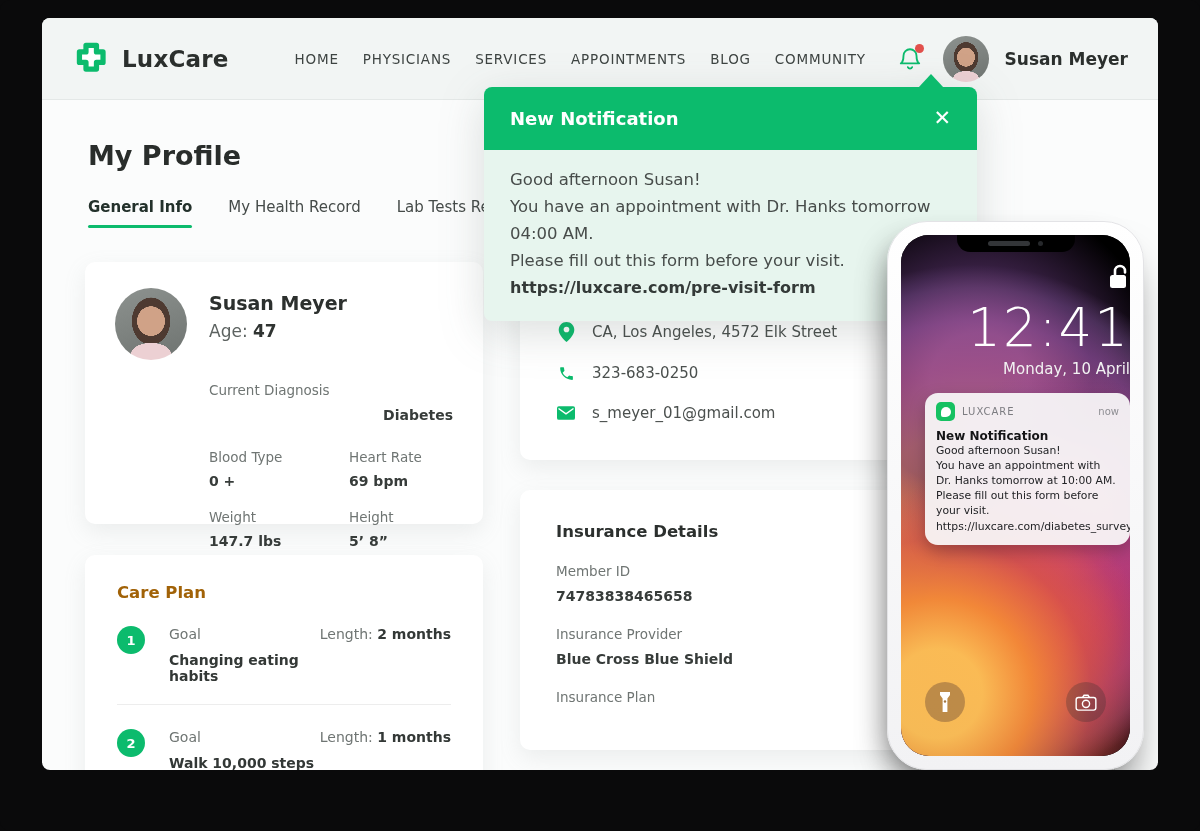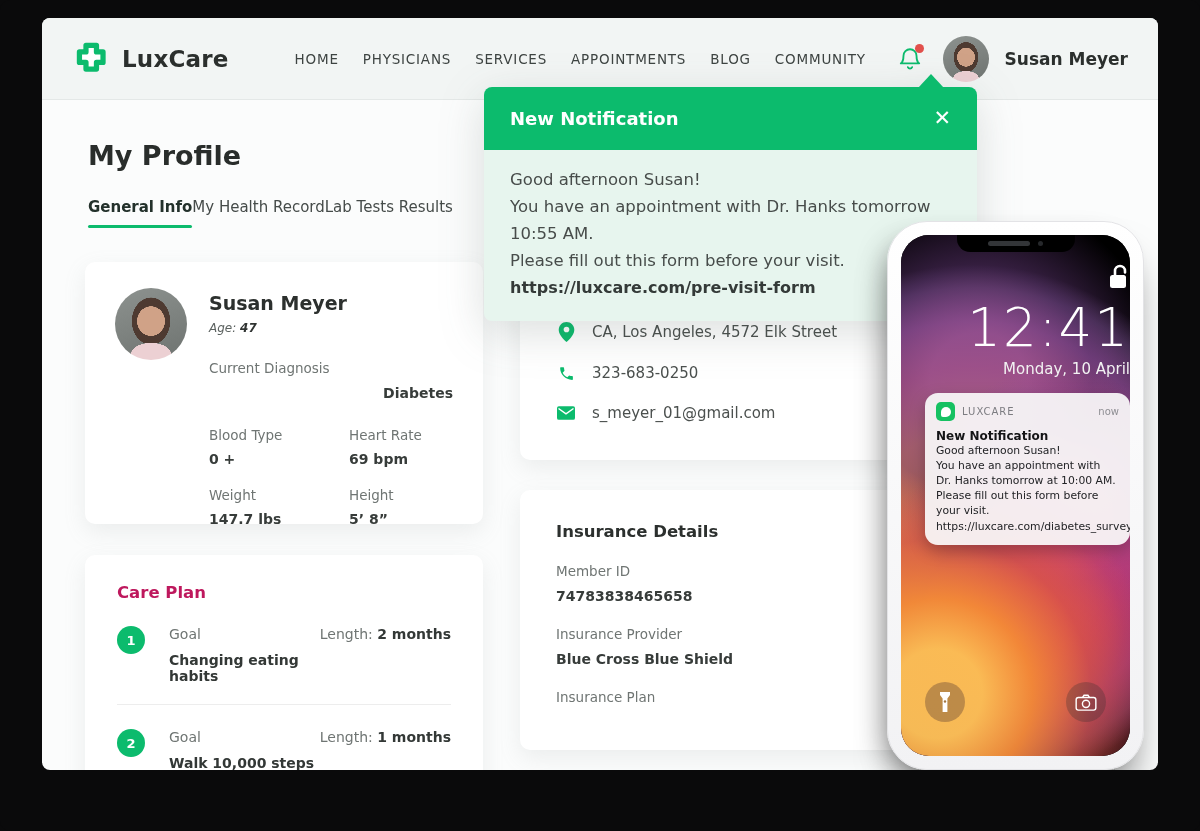--- a/index.html
+++ b/index.html
@@ -37,49 +37,49 @@
       radial-gradient(ellipse 46% 26% at 50% 92%, #ecd0d3 0 60%, rgba(0,0,0,0) 61%),
       radial-gradient(ellipse 44% 54% at 50% 46%, #4e3a31 0 60%, rgba(0,0,0,0) 61%),
       linear-gradient(160deg,#8d928f,#6e7370);
   }
   .avatar.small { width:46px; height:46px; }
   .avatar.big { width:72px; height:72px; }
   .user-name { font-size:17px; font-weight:bold; color:#2b2f2d; }
 
   
   .page-title { position:absolute; left:46px; top:122px; font-size:27px; font-weight:bold; color:#292d2b; z-index:5; }
-  .tabs { position:absolute; left:46px; top:180px; display:flex; z-index:5; }
+  .tabs { position:absolute; left:46px; top:180px; display:flex; gap:36px; z-index:5; }
   .tab { font-size:15px; color:#454b49; padding-bottom:12px; cursor:pointer; position:relative; }
   .tab.active { font-weight:bold; color:#23312b; }
   .tab.active::after { content:""; position:absolute; left:0; right:0; bottom:0; height:3px; background:#0cbb6d; border-radius:2px; }
 
   .card {
     position:absolute; background:#ffffff; border-radius:10px;
     box-shadow:0 8px 22px rgba(140,152,149,0.14);
     z-index:10;
   }
   .label { font-size:13.5px; color:#6f7573; }
   .value { font-size:14px; font-weight:bold; color:#373c3a; }
 
   
   .profile-card { left:43px; top:244px; width:398px; height:262px; padding:26px 30px; }
   .profile-top { display:flex; }
   .profile-right { margin-left:22px; padding-top:4px; }
   .profile-name { font-size:19px; font-weight:bold; color:#2c302e; }
-  .age-row { margin-top:7px; font-size:12px; color:#5d6361;font-style:italic; }
+  .age-row { margin-top:7px; font-size:17px; color:#5d6361; }
   .age-row b { color:#303432; }
   .profile-body { margin-left:94px; }
-  .diag-label { }
+  .diag-label { margin-top:22px; }
   .diag-value { margin-top:9px;text-align:right; }
   .stats { margin-top:26px; display:grid; grid-template-columns:140px 1fr; row-gap:20px; }
   .stat .value { margin-top:8px; }
 
   
   .care-card { left:43px; top:537px; width:398px; height:240px; padding:28px 32px; }
-  .care-title { font-size:16.5px; font-weight:bold; color:#be185d; }
+  .care-title { font-size:16.5px; font-weight:bold; color:#a16207; }
   .goal-row { display:flex; margin-top:24px; }
   .goal-num {
     width:28px; height:28px; border-radius:50%; background:#0cbb6d; flex:0 0 28px;
     color:#fff; font-size:13px; font-weight:bold; display:flex; align-items:center; justify-content:center;
   }
   .goal-mid { margin-left:24px; flex:1; }
   .goal-label { font-size:14px; color:#6f7573; }
   .goal-text { margin-top:10px; font-size:14px; font-weight:bold; color:#33383 6; color:#333836; }
   .goal-len { font-size:14px; color:#6f7573; white-space:nowrap; }
   .goal-len b { color:#33383 6; color:#333836; }
@@ -322,21 +322,21 @@
     <div class="cut-card-edge"></div>
 
     <div class="popup">
       <div class="popup-pointer"></div>
       <div class="popup-header">
         <span class="popup-title">New Notification</span>
         <span class="popup-close">✕</span>
       </div>
       <div class="popup-body">
         <div class="popup-line">Good afternoon Susan!</div>
-        <div class="popup-line">You have an appointment with Dr. Hanks tomorrow 10:55 AM.</div>
+        <div class="popup-line">You have an appointment with Dr. Hanks tomorrow 04:00 AM.</div>
         <div class="popup-line">Please fill out this form before your visit.</div>
         <div class="popup-link">https://luxcare.com/pre-visit-form</div>
       </div>
     </div>
 
     <div class="phone">
       <div class="screen">
         <div class="wallpaper"></div>
         <div class="notch">
           <span class="speaker"></span>

